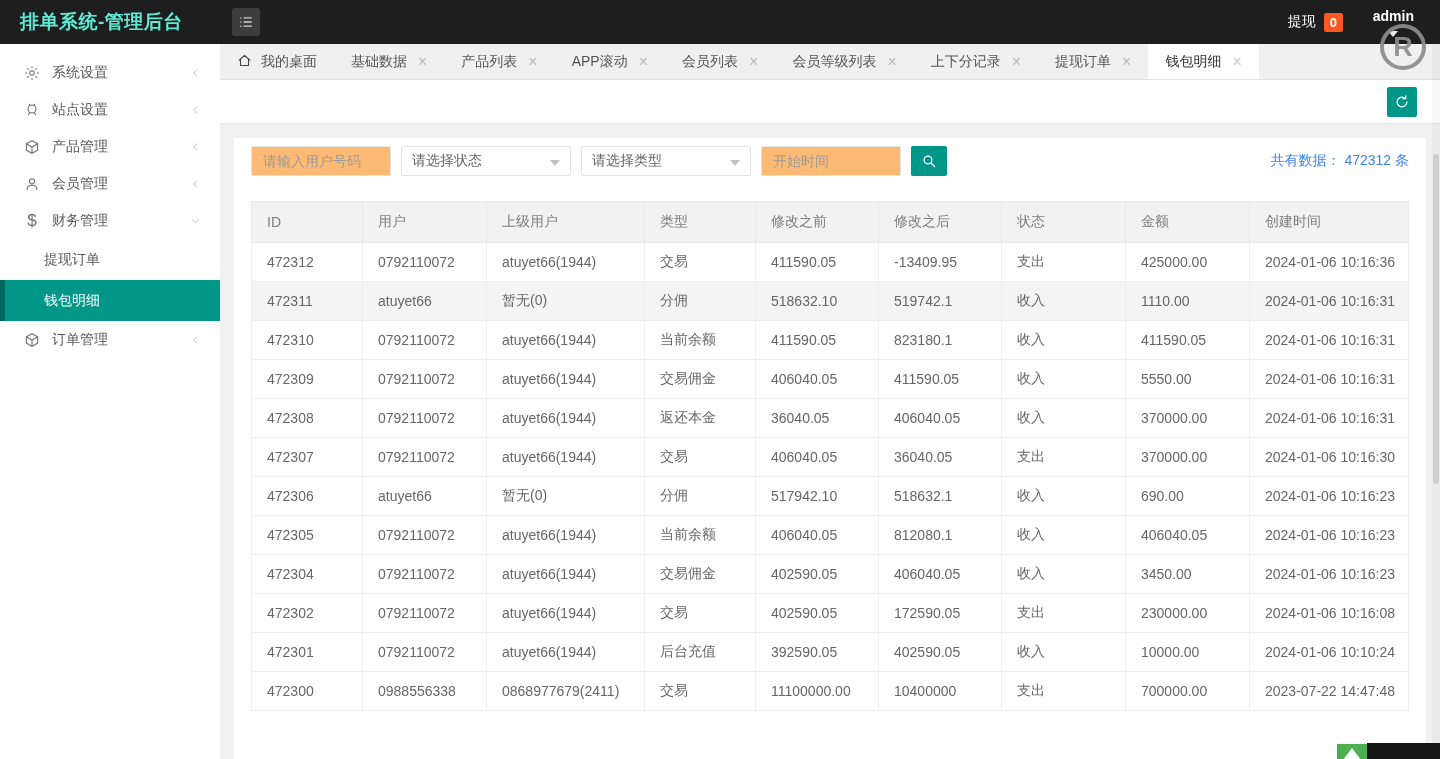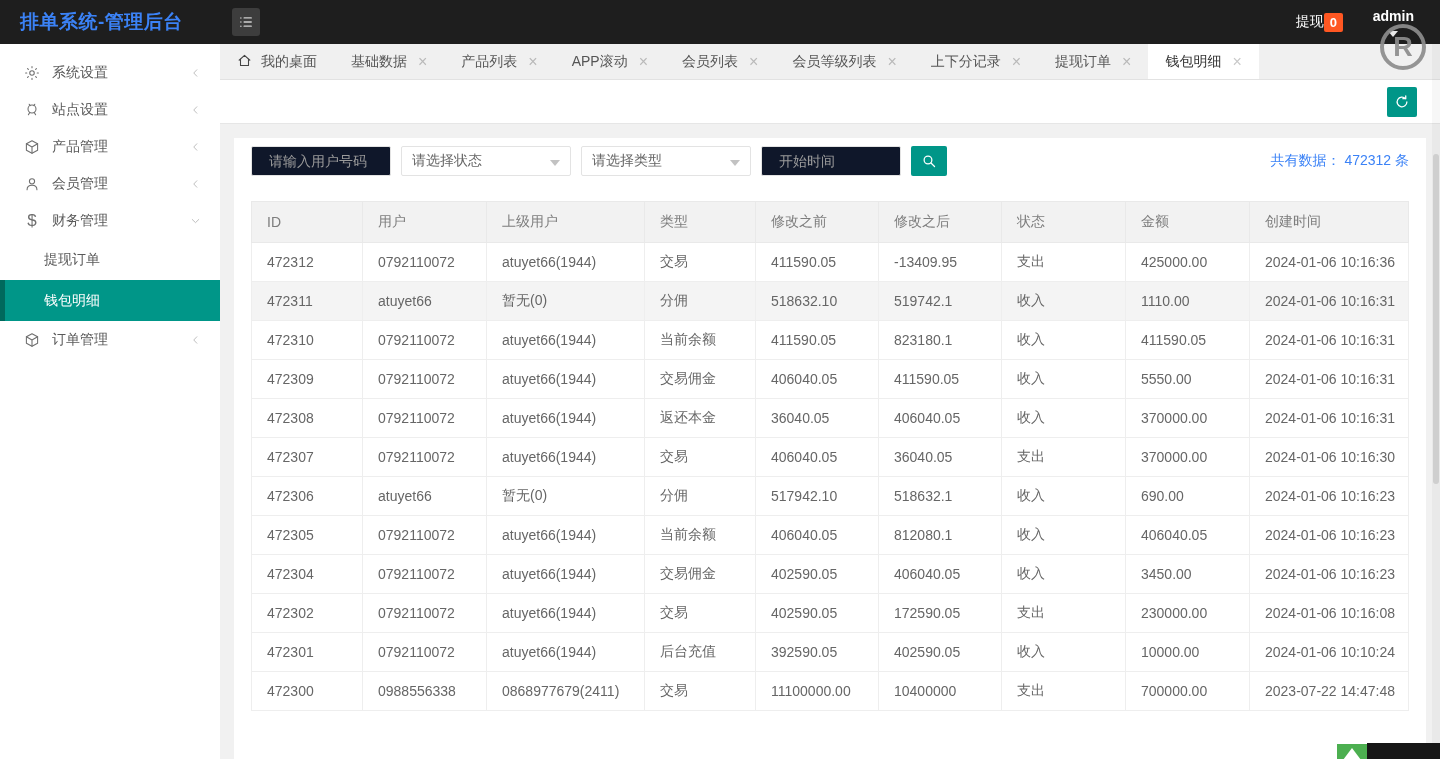--- a/index.html
+++ b/index.html
@@ -1,26 +1,26 @@
 <!DOCTYPE html>
 <html><head>
 <meta charset="utf-8">
 <style>
   * { margin:0; padding:0; box-sizing:border-box; }
   html,body { width:1440px; height:759px; overflow:hidden; }
   body { font-family:"Liberation Sans","DejaVu Sans",sans-serif; font-size:14px; background:#f1f1f1; position:relative; }
 
   
   .topbar { position:absolute; top:0; left:0; width:1440px; height:44px; background:#1e1e1e; z-index:20; }
-  .logo { position:absolute; left:20px; top:0; line-height:44px; color:#3b82f6; font-size:19px; font-weight:700; letter-spacing:.5px; }
+  .logo { position:absolute; left:20px; top:0; line-height:44px; color:#5eead4; font-size:19px; font-weight:700; letter-spacing:.5px; }
   .menu-toggle { position:absolute; left:232px; top:8px; width:28px; height:28px; background:#3d3d3d; border:none; border-radius:3px; cursor:pointer; display:flex; align-items:center; justify-content:center; }
   .menu-toggle svg { width:18px; height:18px; stroke:#cfcfcf; fill:none; stroke-width:1.8; stroke-linecap:round; }
   .menu-toggle svg circle { fill:#cfcfcf; stroke:none; }
   .top-right { position:absolute; right:26px; top:0; height:44px; display:flex; align-items:center; gap:30px; }
-  .withdraw { display:flex; align-items:center; gap:0; color:#fff; cursor:pointer; }
+  .withdraw { display:flex; align-items:center; gap:8px; color:#fff; cursor:pointer; }
   .badge { min-width:19px; height:19px; background:#ff5722; color:#fff; font-size:13px; font-weight:700; border-radius:2px; display:flex; align-items:center; justify-content:center; padding:0 5px; }
   .user-menu { display:flex; align-items:center; gap:7px; color:#fff; font-weight:700; cursor:pointer;flex-direction:column; }
   .caret-down { width:0; height:0; border-left:5px solid transparent; border-right:5px solid transparent; border-top:6px solid #e8e8e8; }
 
   
   .watermark { position:absolute; top:24px; right:14px; width:46px; height:46px; border:4px solid #8d8d8d; border-radius:50%; color:#8d8d8d; font-size:27px; font-weight:700; display:flex; align-items:center; justify-content:center; z-index:30; opacity:.92; background:transparent; }
 
   
   .sidebar { position:absolute; top:44px; left:0; width:220px; bottom:0; background:#ffffff; z-index:10; padding-top:10px; }
   .side-item { position:relative; height:37px; display:flex; align-items:center; padding-left:24px; color:#595959; cursor:pointer; }
@@ -44,21 +44,21 @@
 
   .toolbar { position:absolute; left:0; top:36px; right:0; height:44px; background:#ffffff; border-bottom:1px solid #e6e6e6; z-index:4; }
   .refresh-btn { position:absolute; right:23px; top:7px; width:30px; height:30px; background:#009688; border:none; border-radius:2px; cursor:pointer; display:flex; align-items:center; justify-content:center; }
   .refresh-btn svg { width:16px; height:16px; stroke:#ffffff; fill:none; stroke-width:1.9; stroke-linecap:round; stroke-linejoin:round; }
 
   .content { position:absolute; left:0; top:80px; right:0; bottom:0; background:#f1f1f1; padding:14px 14px 0 14px; }
   .card { background:#ffffff; height:100%; padding:8px 17px 0 17px; overflow:hidden; }
 
   
   .filters { display:flex; align-items:center; gap:10px; margin-bottom:25px; }
-  .f-input { height:30px; border:1px solid #e3e3e3; border-radius:2px; padding:0 17px; font-size:14px; color:#666; outline:none; font-family:inherit; background:#0f172a; }
+  .f-input { height:30px; border:1px solid #e3e3e3; border-radius:2px; padding:0 11px; font-size:14px; color:#666; outline:none; font-family:inherit; background:#fdba74; }
   .f-input::placeholder { color:#9b9b9b; }
   .f-user { width:140px; }
   .f-date { width:140px; }
   .f-select { position:relative; width:170px; height:30px; border:1px solid #e3e3e3; border-radius:2px; background:#fff; display:flex; align-items:center; padding:0 10px; color:#666; cursor:pointer; }
   .f-select .sel-caret { position:absolute; right:10px; top:13px; width:0; height:0; border-left:5px solid transparent; border-right:5px solid transparent; border-top:6px solid #c2c2c2; }
   .search-btn { width:36px; height:30px; background:#009688; border:none; border-radius:2px; cursor:pointer; display:flex; align-items:center; justify-content:center; }
   .search-btn svg { width:16px; height:16px; stroke:#fff; fill:none; stroke-width:1.9; stroke-linecap:round; }
   .count-box { margin-left:auto; color:#3b82f6; }
 
   

